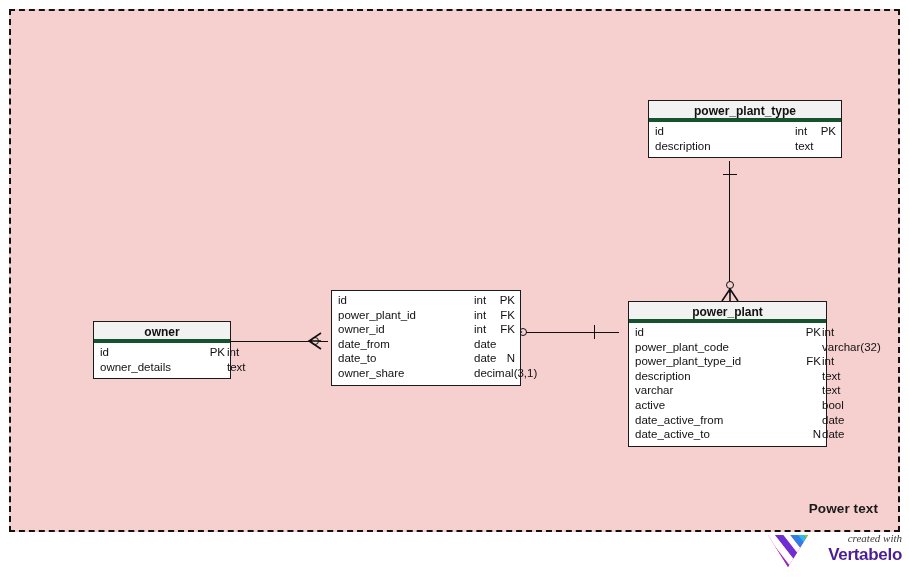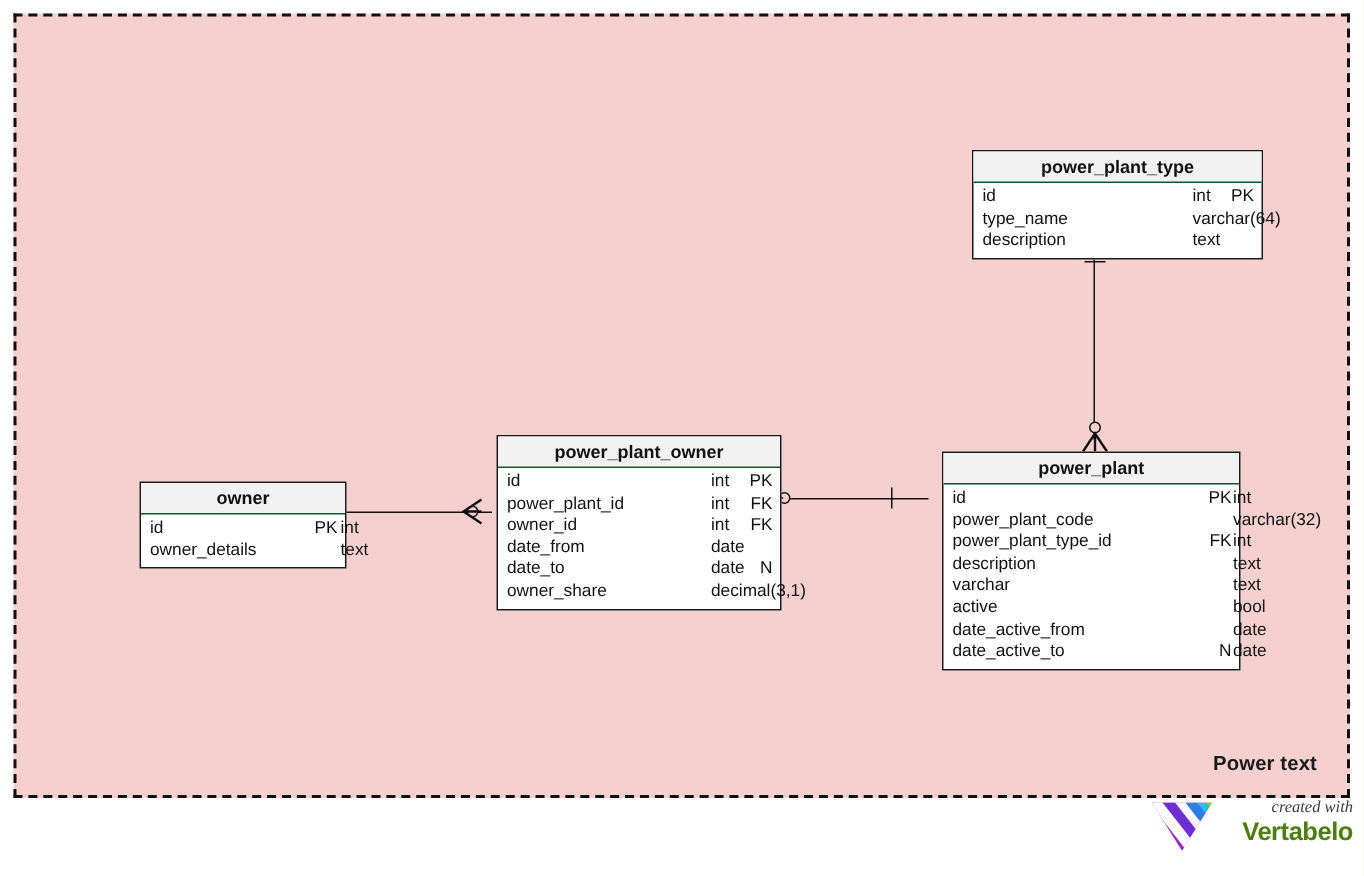--- a/index.html
+++ b/index.html
@@ -43,21 +43,21 @@
     position: absolute;
     background: #ffffff;
     border: 1px solid #1a1a1a;
     box-sizing: border-box;
     z-index: 5;
   }
   .entity-header {
     height: 21px;
     line-height: 21px;
     background: #f2f2f2;
-    border-bottom: 1px solid #14532d;
+    border-bottom: 4px solid #14532d;
     text-align: center;
     font-size: 12px;
     font-weight: bold;
     color: #111111;
     box-sizing: border-box;
   }
   .entity-body {
     padding: 3px 0 3px 0;
   }
   .attr-row {
@@ -165,21 +165,21 @@
   #logo-created {
     font-family: "Liberation Serif", serif;
     font-style: italic;
     font-size: 11px;
     color: #3a3a3a;
     line-height: 13px;
   }
   #logo-brand {
     font-size: 17px;
     font-weight: bold;
-    color: #4d7c0f;
+    color: #4c1d95;
     line-height: 19px;
     letter-spacing: -0.3px;
   }
 </style>
 </head>
 <body>
 
 <div id="canvas">
 
   <div id="subject-area">
@@ -221,21 +221,20 @@
         </div>
         <div class="attr-row">
           <span class="attr-name">owner_details</span>
           <span class="attr-type">text</span>
           <span class="attr-key"></span>
         </div>
       </div>
     </div>
 
     <div class="entity" id="entity-power_plant_owner">
-      <div class="entity-header">power_plant_owner</div>
       <div class="entity-body">
         <div class="attr-row">
           <span class="attr-name">id</span>
           <span class="attr-type">int</span>
           <span class="attr-key">PK</span>
         </div>
         <div class="attr-row">
           <span class="attr-name">power_plant_id</span>
           <span class="attr-type">int</span>
           <span class="attr-key">FK</span>
@@ -263,25 +262,20 @@
       </div>
     </div>
 
     <div class="entity" id="entity-power_plant_type">
       <div class="entity-header">power_plant_type</div>
       <div class="entity-body">
         <div class="attr-row">
           <span class="attr-name">id</span>
           <span class="attr-type">int</span>
           <span class="attr-key">PK</span>
-        </div>
-        <div class="attr-row">
-          <span class="attr-name">type_name</span>
-          <span class="attr-type">varchar(64)</span>
-          <span class="attr-key"></span>
         </div>
         <div class="attr-row">
           <span class="attr-name">description</span>
           <span class="attr-type">text</span>
           <span class="attr-key"></span>
         </div>
       </div>
     </div>
 
     <div class="entity" id="entity-power_plant">

